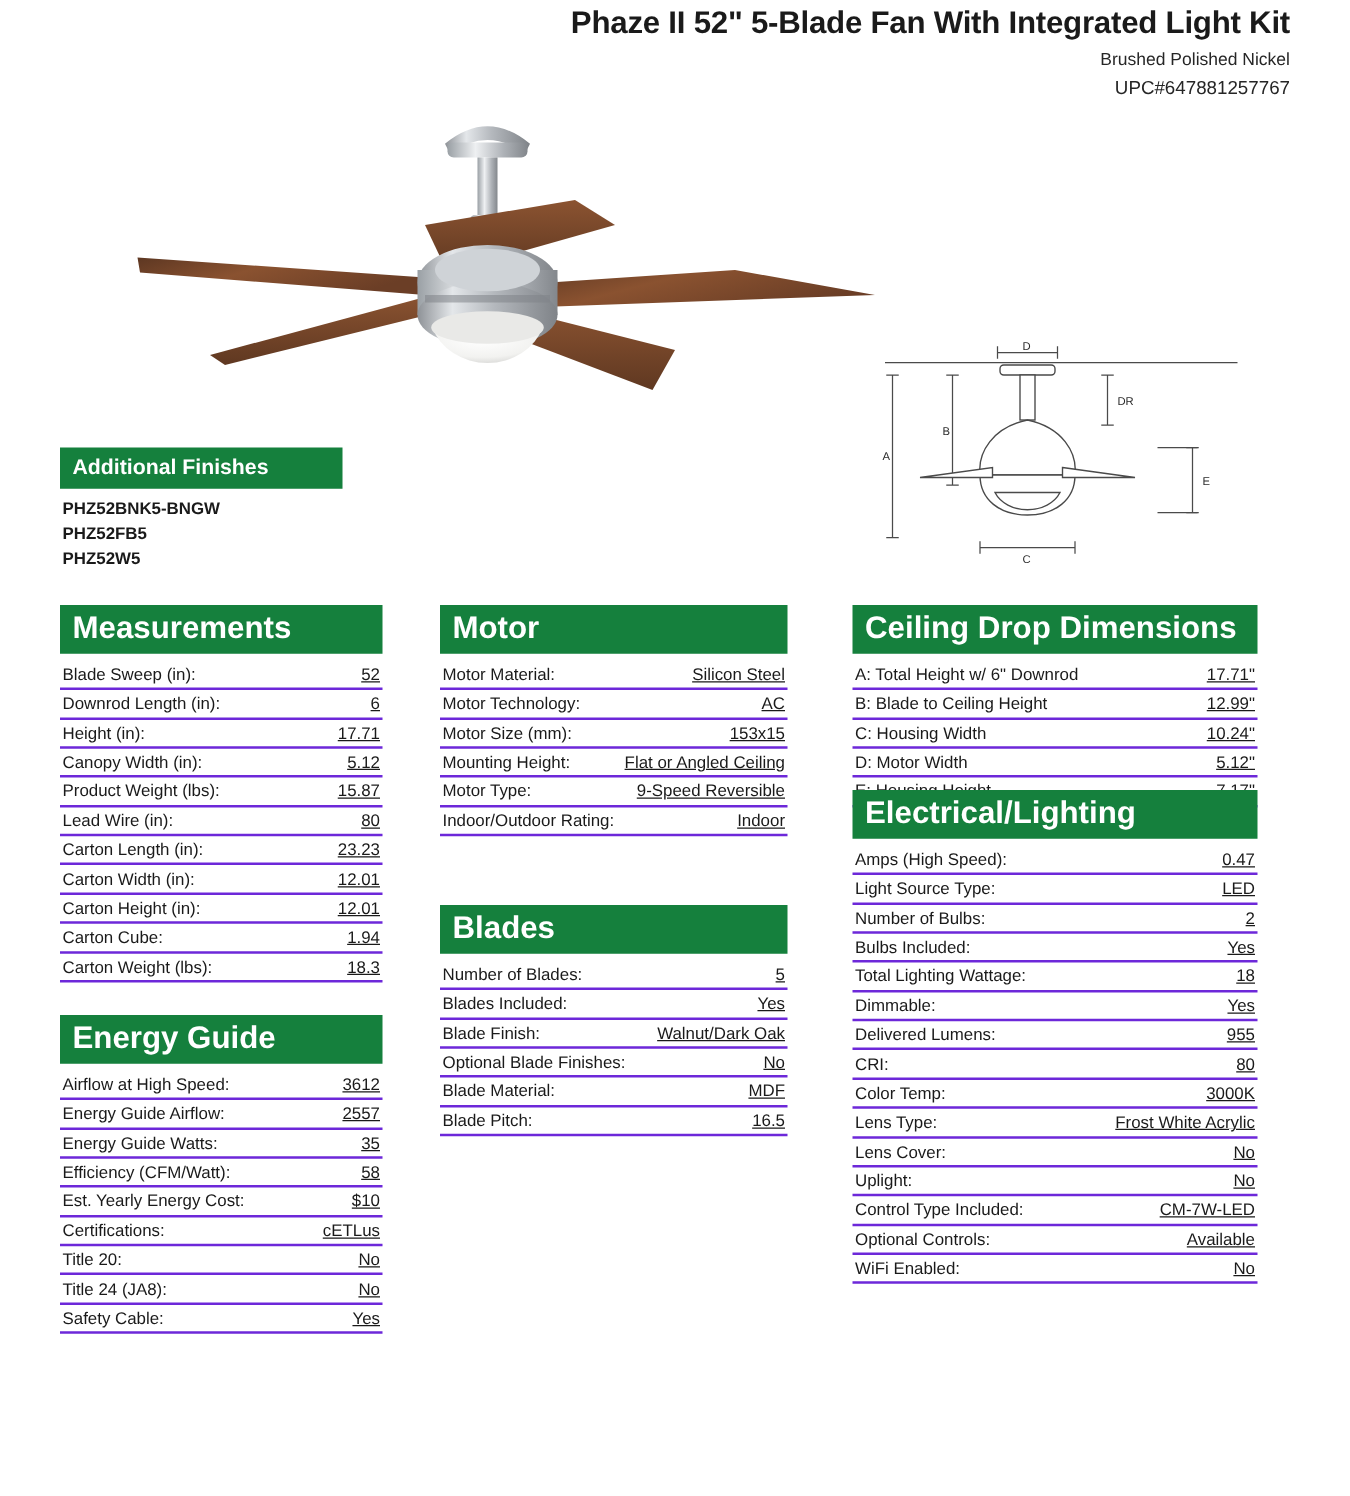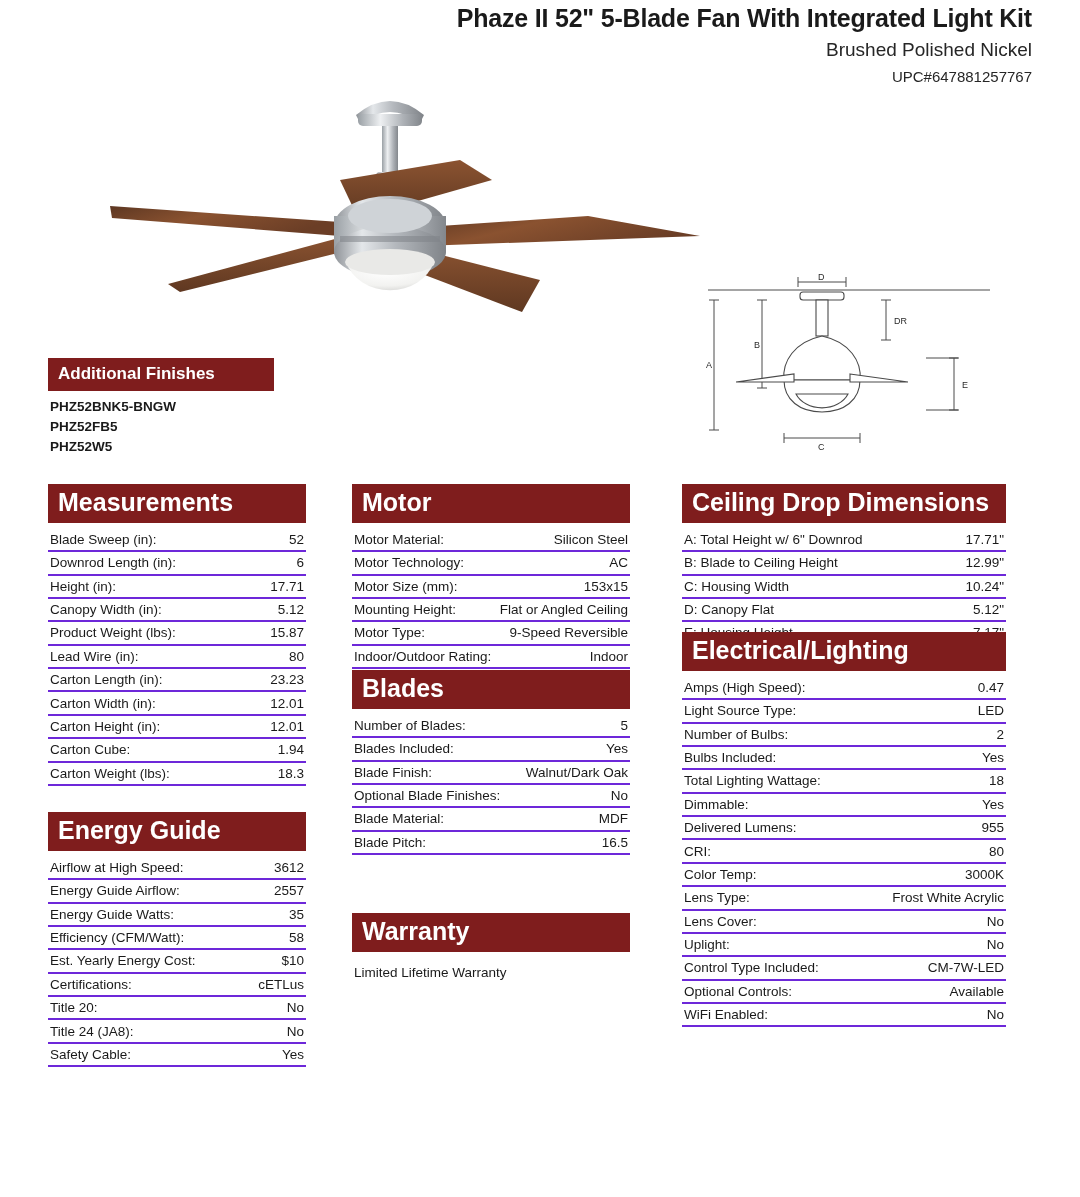--- a/index.html
+++ b/index.html
@@ -28,21 +28,21 @@
     top: 4px;
     text-align: right;
   }
   .header .title {
     font-size: 25px;
     font-weight: bold;
     color: #1a1a1a;
     letter-spacing: -0.2px;
   }
   .header .subtitle {
-    font-size: 19px;
+    font-size: 14px;
     color: #262626;
     margin-top: 6px;
   }
   .header .upc {
     font-size: 15px;
     color: #262626;
     margin-top: 7px;
   }
 
   
@@ -58,21 +58,21 @@
   .dim-diagram {
     position: absolute;
     left: 690px;
     top: 270px;
     width: 320px;
     height: 190px;
   }
 
   
   .sec-head {
-    background: #7f1d1d;
+    background: #15803d;
     color: #ffffff;
     font-size: 25px;
     font-weight: bold;
     padding: 4px 10px 6px 10px;
     box-sizing: border-box;
     line-height: 1.15;
   }
   .sec-head.small {
     font-size: 17px;
     padding: 6px 10px 7px 10px;
@@ -85,21 +85,21 @@
   .spec-row {
     display: flex;
     justify-content: space-between;
     align-items: baseline;
     font-size: 13.5px;
     color: #1a1a1a;
     padding: 3.2px 2px 3.2px 2px;
     border-bottom: 2px solid #6d28d9;
   }
   .spec-row .k { white-space: nowrap; }
-  .spec-row .v { white-space: nowrap; text-align: center; }
+  .spec-row .v { white-space: nowrap; text-align: center; text-decoration: underline; }
 
   .plain-row {
     font-size: 13.5px;
     padding: 7px 2px 3px 2px;
   }
 
   
   .finish-line {
     font-size: 13.5px;
     font-weight: bold;
@@ -107,21 +107,21 @@
     padding: 2.5px 2px;
   }
 
   
   .block { position: absolute; }
 
   #block-finishes   { left: 48px;  top: 358px; width: 226px; }
   #block-measure    { left: 48px;  top: 484px; width: 258px; }
   #block-energy     { left: 48px;  top: 812px; width: 258px; }
   #block-motor      { left: 352px; top: 484px; width: 278px; }
-  #block-blades     { left: 352px; top: 670px; width: 278px; }
+  #block-blades     { left: 352px; top: 724px; width: 278px; }
   #block-warranty   { left: 352px; top: 913px; width: 278px; }
   #block-ceiling    { left: 682px; top: 484px; width: 324px; }
   #block-electrical { left: 682px; top: 632px; width: 324px; }
 </style>
 </head>
 <body>
 
 <div class="page">
 
   <div class="header">
@@ -399,44 +399,38 @@
           <span class="k">Blade Material:</span>
           <span class="v">MDF</span>
         </div>
       <div class="spec-row">
           <span class="k">Blade Pitch:</span>
           <span class="v">16.5</span>
         </div>
     </div>
   </div>
 
-  <div class="block" id="block-warranty">
-    <div class="sec-head">Warranty</div>
-    <div class="spec-list">
-      <div class="plain-row">Limited Lifetime Warranty</div>
-    </div>
-  </div>
 
   <div class="block" id="block-ceiling">
     <div class="sec-head">Ceiling Drop Dimensions</div>
     <div class="spec-list">
       <div class="spec-row">
           <span class="k">A: Total Height w/ 6" Downrod</span>
           <span class="v">17.71"</span>
         </div>
       <div class="spec-row">
           <span class="k">B: Blade to Ceiling Height</span>
           <span class="v">12.99"</span>
         </div>
       <div class="spec-row">
           <span class="k">C: Housing Width</span>
           <span class="v">10.24"</span>
         </div>
       <div class="spec-row">
-          <span class="k">D: Canopy Flat</span>
+          <span class="k">D: Motor Width</span>
           <span class="v">5.12"</span>
         </div>
       <div class="spec-row">
           <span class="k">E: Housing Height</span>
           <span class="v">7.17"</span>
         </div>
     </div>
   </div>
 
   <div class="block" id="block-electrical">

